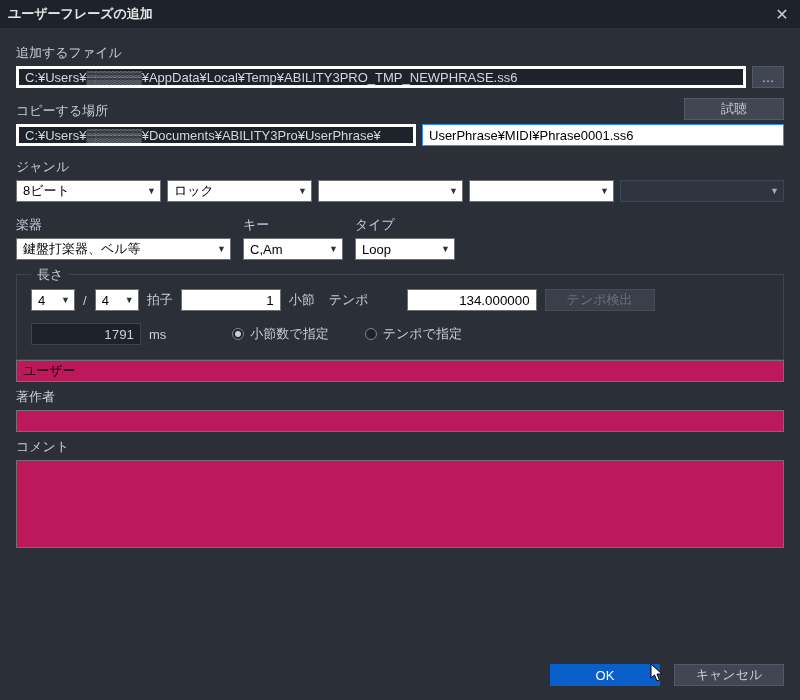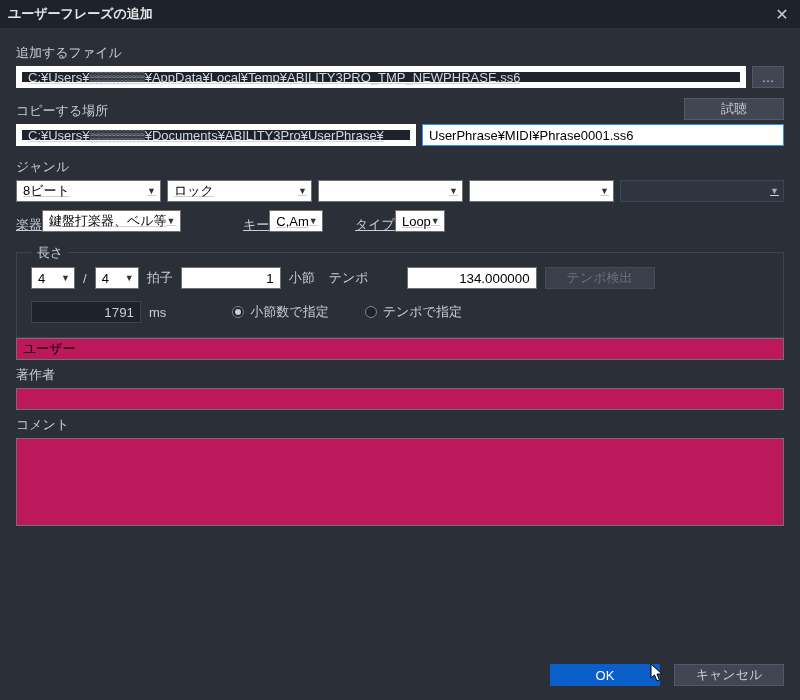--- a/index.html
+++ b/index.html
@@ -48,27 +48,26 @@
     }
     .input-text.white {
       background: #ffffff;
       color: #000;
     }
     .input-text.highlight {
       border: 1px solid #2e8cff;
     }
     .ro-box {
       background: #1e232b;
-      border: 6px solid #ffffff;
+      border: 3px solid #ffffff;
       color: #d2d7df;
       height: 22px;
       padding: 0 6px;
       display: flex;
       align-items: center;
-      text-decoration: underline;
     }
     .btn {
       background: #404652;
       border: 1px solid #525968;
       color: #c8cdd6;
       height: 22px;
       padding: 0 10px;
       font-family: inherit;
       font-size: 13px;
       cursor: pointer;
@@ -94,22 +93,22 @@
     .select.dark {
       background: #2f3540;
       color: #c8cdd6;
       border: 1px solid #3d4452;
     }
     .select .caret {
       font-size: 9px;
       color: #333;
     }
     .select.dark .caret { color: #aaa; }
-    .field-block { display: flex; flex-direction: row; }
-    .multi-row { display: flex; gap: 6px; text-decoration: underline; }
+    .field-block { display: flex; flex-direction: column; }
+    .multi-row { display: flex; gap: 6px; }
     .fieldset {
       border: 1px solid #3d4452;
       padding: 14px 14px 14px 14px;
       margin-top: 14px;
       position: relative;
     }
     .fieldset .legend {
       position: absolute;
       top: -9px;
       left: 14px;

